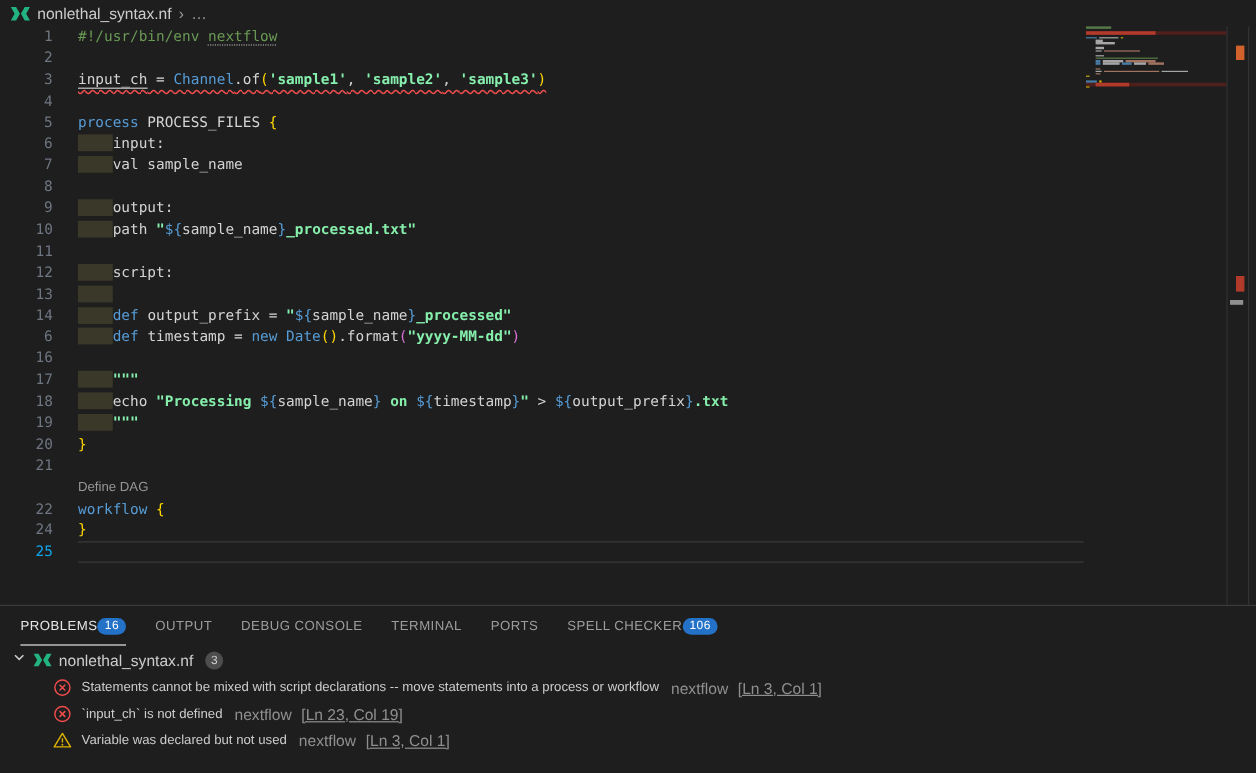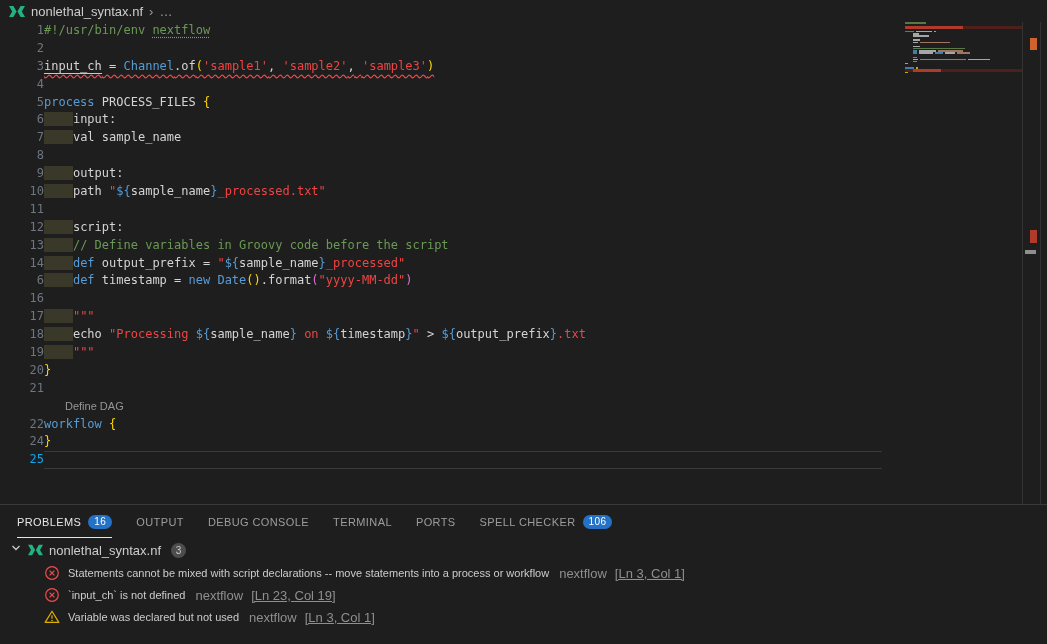--- a/index.html
+++ b/index.html
@@ -14,28 +14,28 @@
   .breadcrumb .sep, .breadcrumb .more { color:#9d9d9d; font-size:13px; }
 
   
   .editor { position:absolute; top:22px; left:0; width:1047px; height:482px; }
   .lines { position:absolute; top:0; left:0; }
   .row { display:flex; height:17.9px; align-items:stretch; }
   .gutter { width:44px; flex:none; text-align:right;
             font-family:"DejaVu Sans Mono", monospace; font-size:12px;
             color:#6e7681; line-height:17.9px; }
   .gutter.cur { color:#0ea5e9; }
-  .content { width:838px; flex:none; white-space:pre;
+  .content { margin-left:21px; width:838px; flex:none; white-space:pre;
              font-family:"DejaVu Sans Mono", monospace; font-size:12px;
              line-height:17.9px; color:#d4d4d4; }
   .content.current { box-shadow: inset 0 1px 0 #3a3a3a, inset 0 -1px 0 #3a3a3a; }
   .ind { background:#3a3828; }
   .lens { margin-left:21px; color:#969696; font-size:11px; line-height:17.9px;
           font-family:"Liberation Sans", sans-serif; cursor:pointer; }
-  .tk-d { color:#d4d4d4; } .tk-k { color:#569cd6; } .tk-s { color:#ef4444; }
+  .tk-d { color:#d4d4d4; } .tk-k { color:#569cd6; } .tk-s { color:#86efac;font-weight:bold; }
   .tk-c { color:#6a9955; } .tk-g { color:#ffd700; } .tk-o { color:#da70d6; }
   .wavy { text-decoration:underline wavy #f14c4c; text-decoration-skip-ink:none;
           text-underline-offset:4px; }
   .f-u  { border-bottom:1px solid #c8c8c8; }
   .f-uw { border-bottom:1px solid #c8c8c8; text-decoration:underline wavy #f14c4c;
           text-decoration-skip-ink:none; text-underline-offset:4px; }
   .f-dot{ text-decoration:underline dotted #8e8e8e; text-underline-offset:3px; }
 
   
   .minimap { position:absolute; left:905px; top:0; width:117px; height:70px; }
@@ -43,21 +43,21 @@
   .mrow .mseg { position:absolute; top:0.3px; height:1.5px; opacity:.75; }
   .mrow .merr-bg { position:absolute; top:0; height:2.5px; left:0; right:0; background:#4f201b; }
   .mrow .merr-br { position:absolute; top:0; height:2.5px; background:#b23a2b; }
   .vline { position:absolute; width:1px; background:#333333; top:20px; height:484px; }
   .marker { position:absolute; }
 
   
   .panel { position:absolute; top:504px; left:0; width:1047px; height:140px;
            background:#1e1e1e; border-top:1px solid #3a3a3a; }
   .tabs { display:flex; align-items:center; height:33px; padding-left:17px; gap:24px; }
-  .tab { display:inline-flex; align-items:center; height:100%; gap:7px;
+  .tab { display:inline-flex; align-items:center; height:100%; 
          font-size:11px; letter-spacing:.4px; color:#9d9d9d; cursor:pointer;
          border-bottom:1px solid transparent; padding-top:1px; }
   .tab.active { color:#e7e7e7; border-bottom-color:#e7e7e7; }
   .badge-blue { background:#2472c8; color:#ffffff; font-size:10px; line-height:14px;
                 padding:0 6px; border-radius:9px; }
   .badge-gray { background:#4d4d4d; color:#cccccc; font-size:10px; line-height:15px;
                 min-width:15px; text-align:center; padding:0 4px; border-radius:9px; }
   .tree-row { display:flex; align-items:center; height:24px; padding-left:10px; gap:6px; }
   .tree-row .tname { color:#cccccc; font-size:13px; margin-right:4px; }
   .plist .prow { display:flex; align-items:center; height:22px; padding-left:44px; gap:8px; }
@@ -128,21 +128,21 @@
         <div class="row">
           <span class="gutter">11</span>
           <span class="content"></span>
         </div>
         <div class="row">
           <span class="gutter">12</span>
           <span class="content"><span class="ind">    </span><span class="tk-d">script:</span></span>
         </div>
         <div class="row">
           <span class="gutter">13</span>
-          <span class="content"><span class="ind">    </span><span class="tk-c">// Define variables in Groovy code before the script</span></span>
+          <span class="content"><span class="ind">    </span></span>
         </div>
         <div class="row">
           <span class="gutter">14</span>
           <span class="content"><span class="ind">    </span><span class="tk-k">def </span><span class="tk-d">output_prefix = </span><span class="tk-s">"</span><span class="tk-k">${</span><span class="tk-d">sample_name</span><span class="tk-k">}</span><span class="tk-s">_processed"</span></span>
         </div>
         <div class="row">
           <span class="gutter">6</span>
           <span class="content"><span class="ind">    </span><span class="tk-k">def </span><span class="tk-d">timestamp = </span><span class="tk-k">new </span><span class="tk-k">Date</span><span class="tk-g">()</span><span class="tk-d">.format</span><span class="tk-o">(</span><span class="tk-s">"yyyy-MM-dd"</span><span class="tk-o">)</span></span>
         </div>
         <div class="row">

